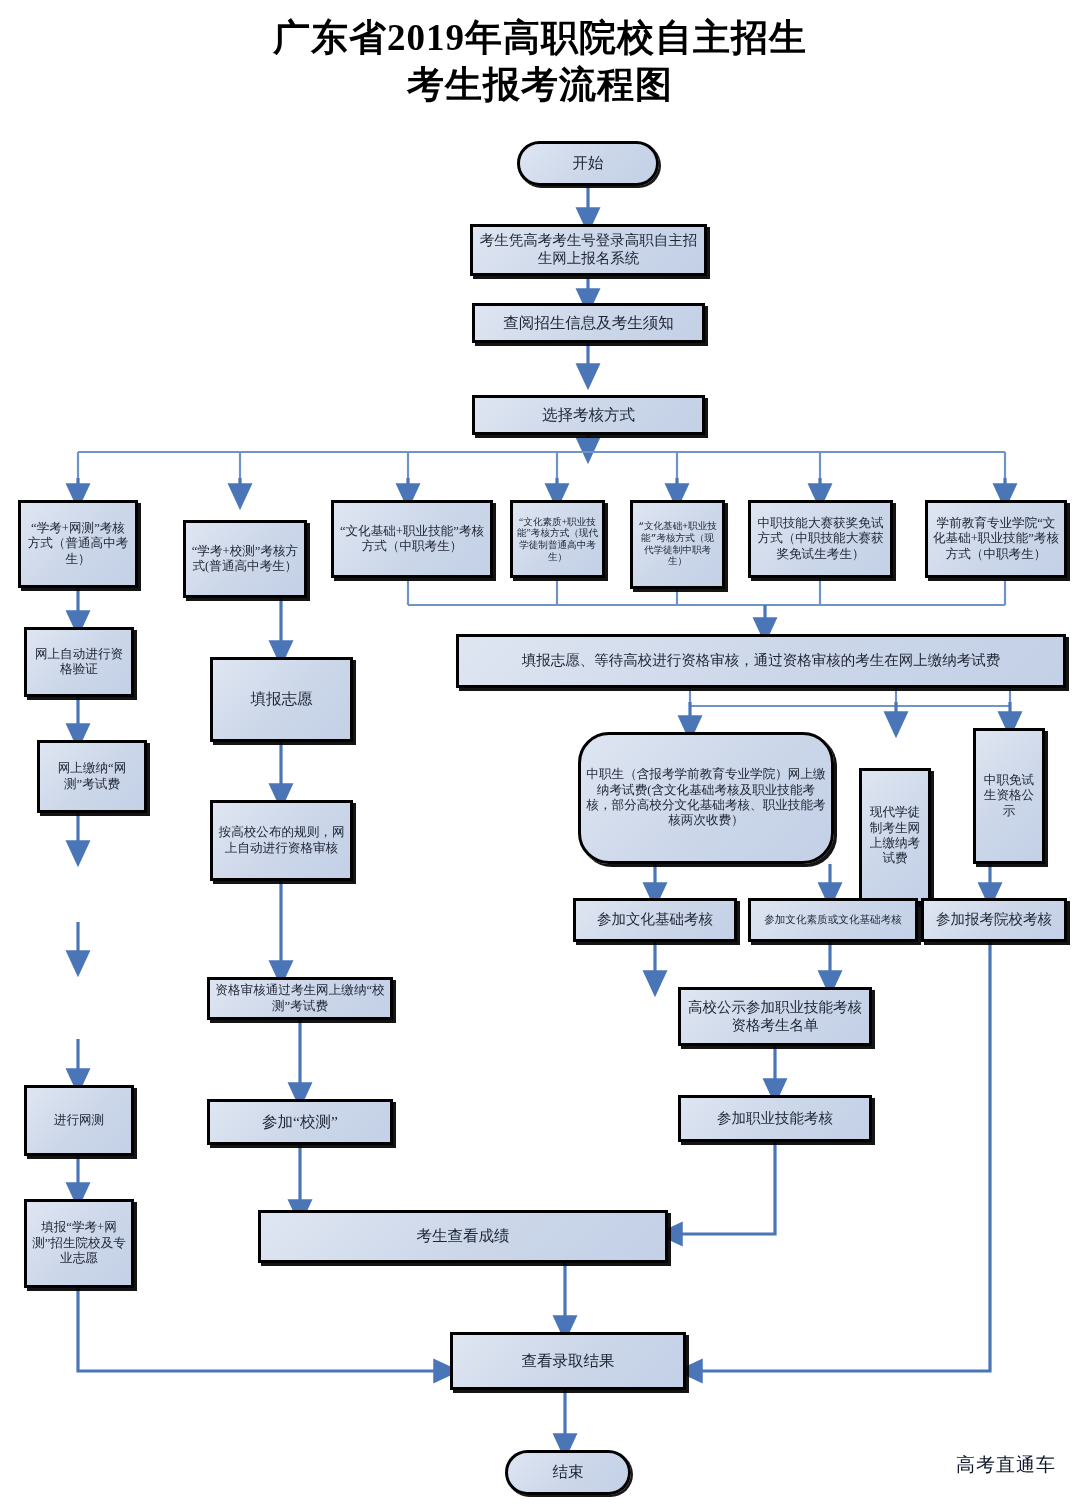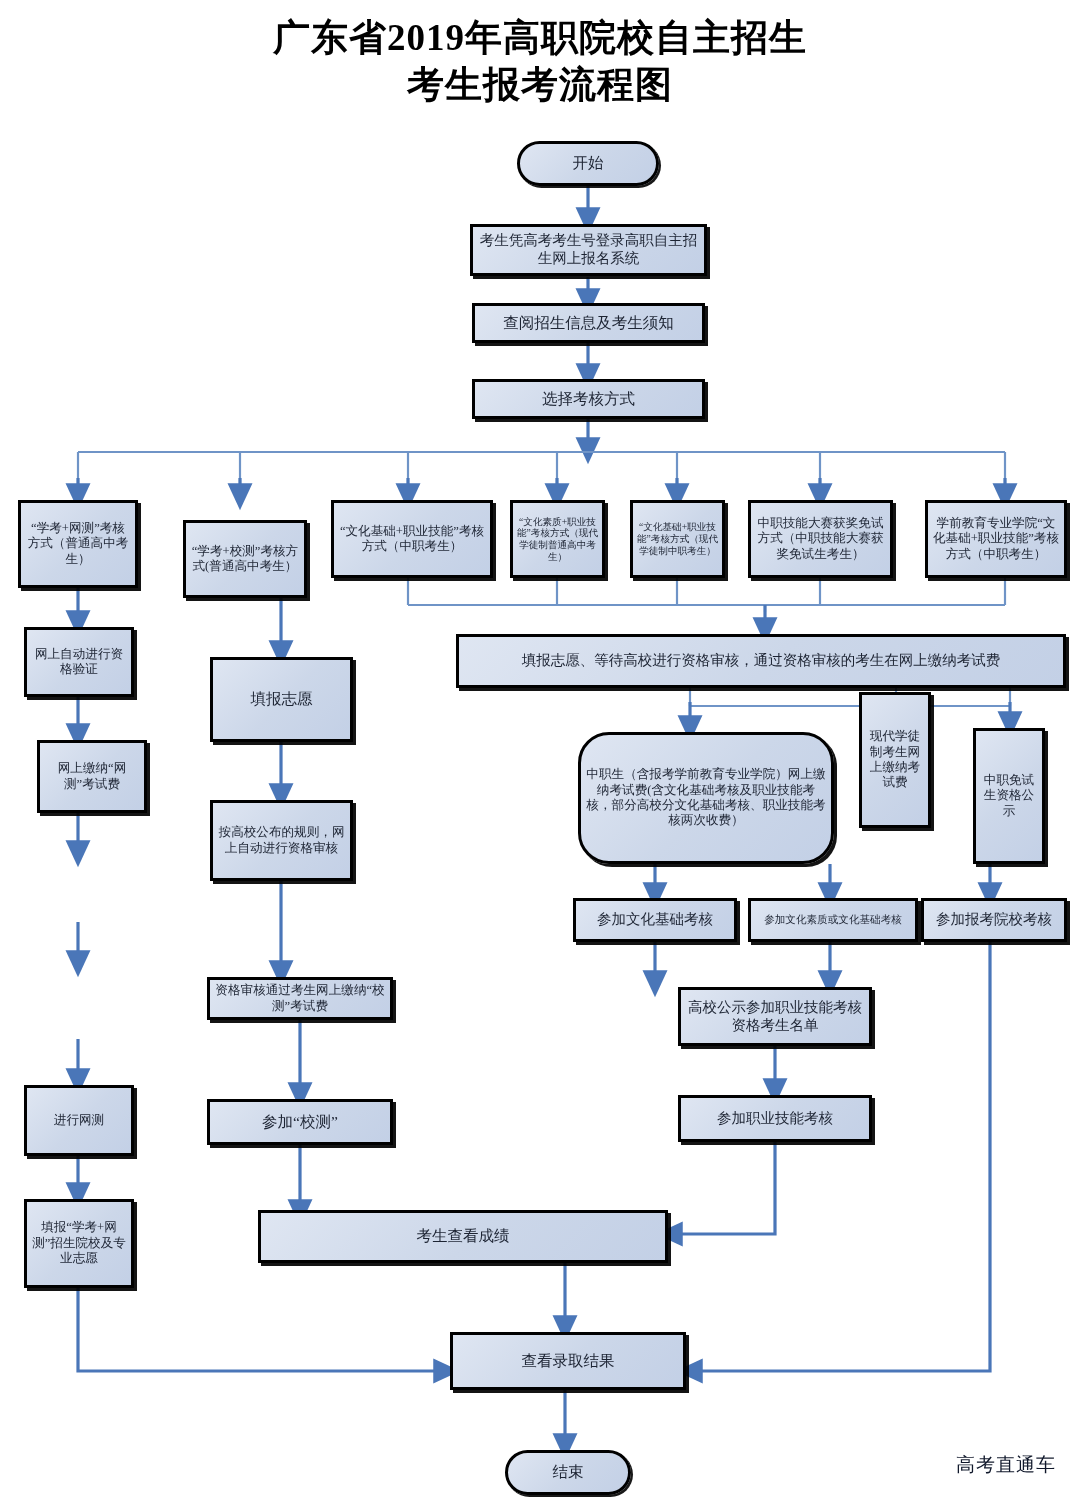--- a/index.html
+++ b/index.html
@@ -171,41 +171,41 @@
   </div>
 
   <div class="node f15" style="left:470px; top:224px; width:237px; height:52px;">
     <span class="tx">考生凭高考考生号登录高职自主招生网上报名系统</span>
   </div>
 
   <div class="node f16" style="left:472px; top:303px; width:233px; height:40px;">
     <span class="tx">查阅招生信息及考生须知</span>
   </div>
 
-  <div class="node f16" style="left:472px; top:379px; width:233px; height:40px;">
+  <div class="node f16" style="left:472px; top:395px; width:233px; height:40px;">
     <span class="tx">选择考核方式</span>
   </div>
 
   <div class="node f13" style="left:18px; top:500px; width:120px; height:88px;">
     <span class="tx">“学考+网测”考核方式（普通高中考生）</span>
   </div>
 
   <div class="node f13" style="left:183px; top:500px; width:124px; height:78px;margin-top:20px;">
     <span class="tx">“学考+校测”考核方式(普通高中考生）</span>
   </div>
 
   <div class="node f13" style="left:331px; top:500px; width:162px; height:78px;">
     <span class="tx">“文化基础+职业技能”考核方式（中职考生）</span>
   </div>
 
   <div class="node f10" style="left:510px; top:500px; width:95px; height:78px;">
     <span class="tx">“文化素质+职业技能”考核方式（现代学徒制普通高中考生）</span>
   </div>
 
-  <div class="node f10" style="left:630px; top:500px; width:95px; height:78px;">
+  <div class="node f10" style="left:630px; top:500px; width:95px; height:89px;font-family:Liberation Mono, monospace;">
     <span class="tx">“文化基础+职业技能”考核方式（现代学徒制中职考生）</span>
   </div>
 
   <div class="node f13" style="left:748px; top:500px; width:145px; height:78px;">
     <span class="tx">中职技能大赛获奖免试方式（中职技能大赛获奖免试生考生）</span>
   </div>
 
   <div class="node f13" style="left:925px; top:500px; width:142px; height:78px;">
     <span class="tx">学前教育专业学院“文化基础+职业技能”考核方式（中职考生）</span>
   </div>
@@ -245,21 +245,21 @@
   </div>
 
   <div class="node f15" style="left:456px; top:634px; width:610px; height:54px;">
     <span class="tx">填报志愿、等待高校进行资格审核，通过资格审核的考生在网上缴纳考试费</span>
   </div>
 
   <div class="node f13" style="left:578px; top:732px; width:256px; height:132px;border-radius:31px;">
     <span class="tx">中职生（含报考学前教育专业学院）网上缴纳考试费(含文化基础考核及职业技能考核，部分高校分文化基础考核、职业技能考核两次收费）</span>
   </div>
 
-  <div class="node f13" style="left:859px; top:692px; width:72px; height:136px;">
+  <div class="node f13" style="left:859px; top:768px; width:72px; height:136px;">
     <span class="tx">现代学徒制考生网上缴纳考试费</span>
   </div>
 
   <div class="node f13" style="left:973px; top:728px; width:72px; height:136px;">
     <span class="tx">中职免试生资格公示</span>
   </div>
 
   <div class="node f15" style="left:573px; top:898px; width:164px; height:44px;">
     <span class="tx">参加文化基础考核</span>
   </div>

